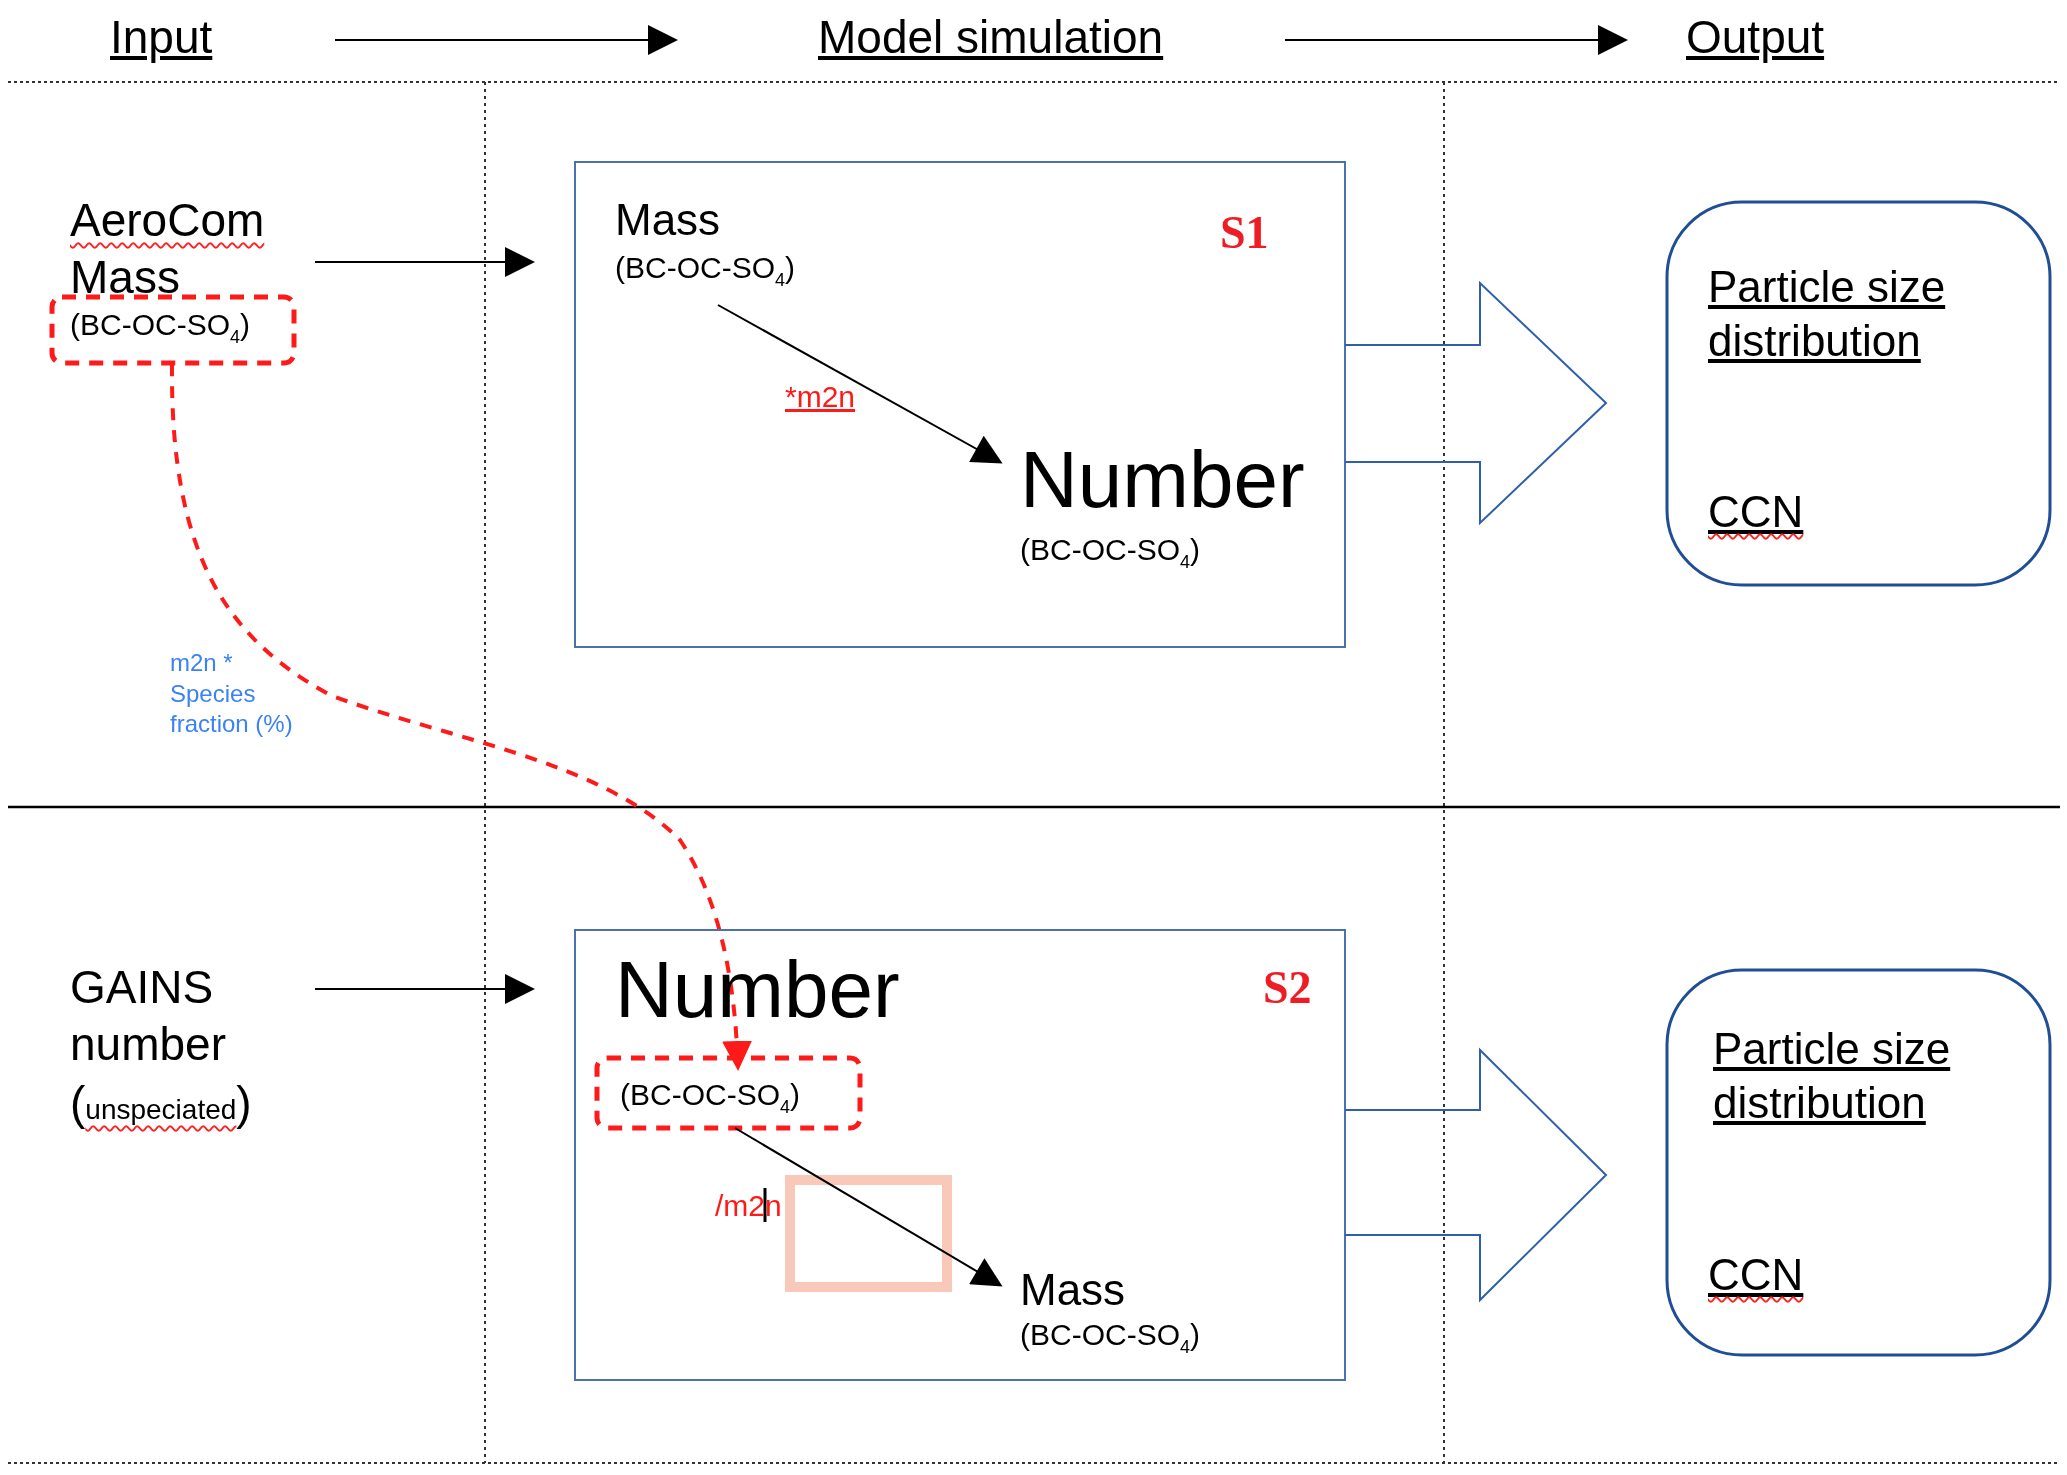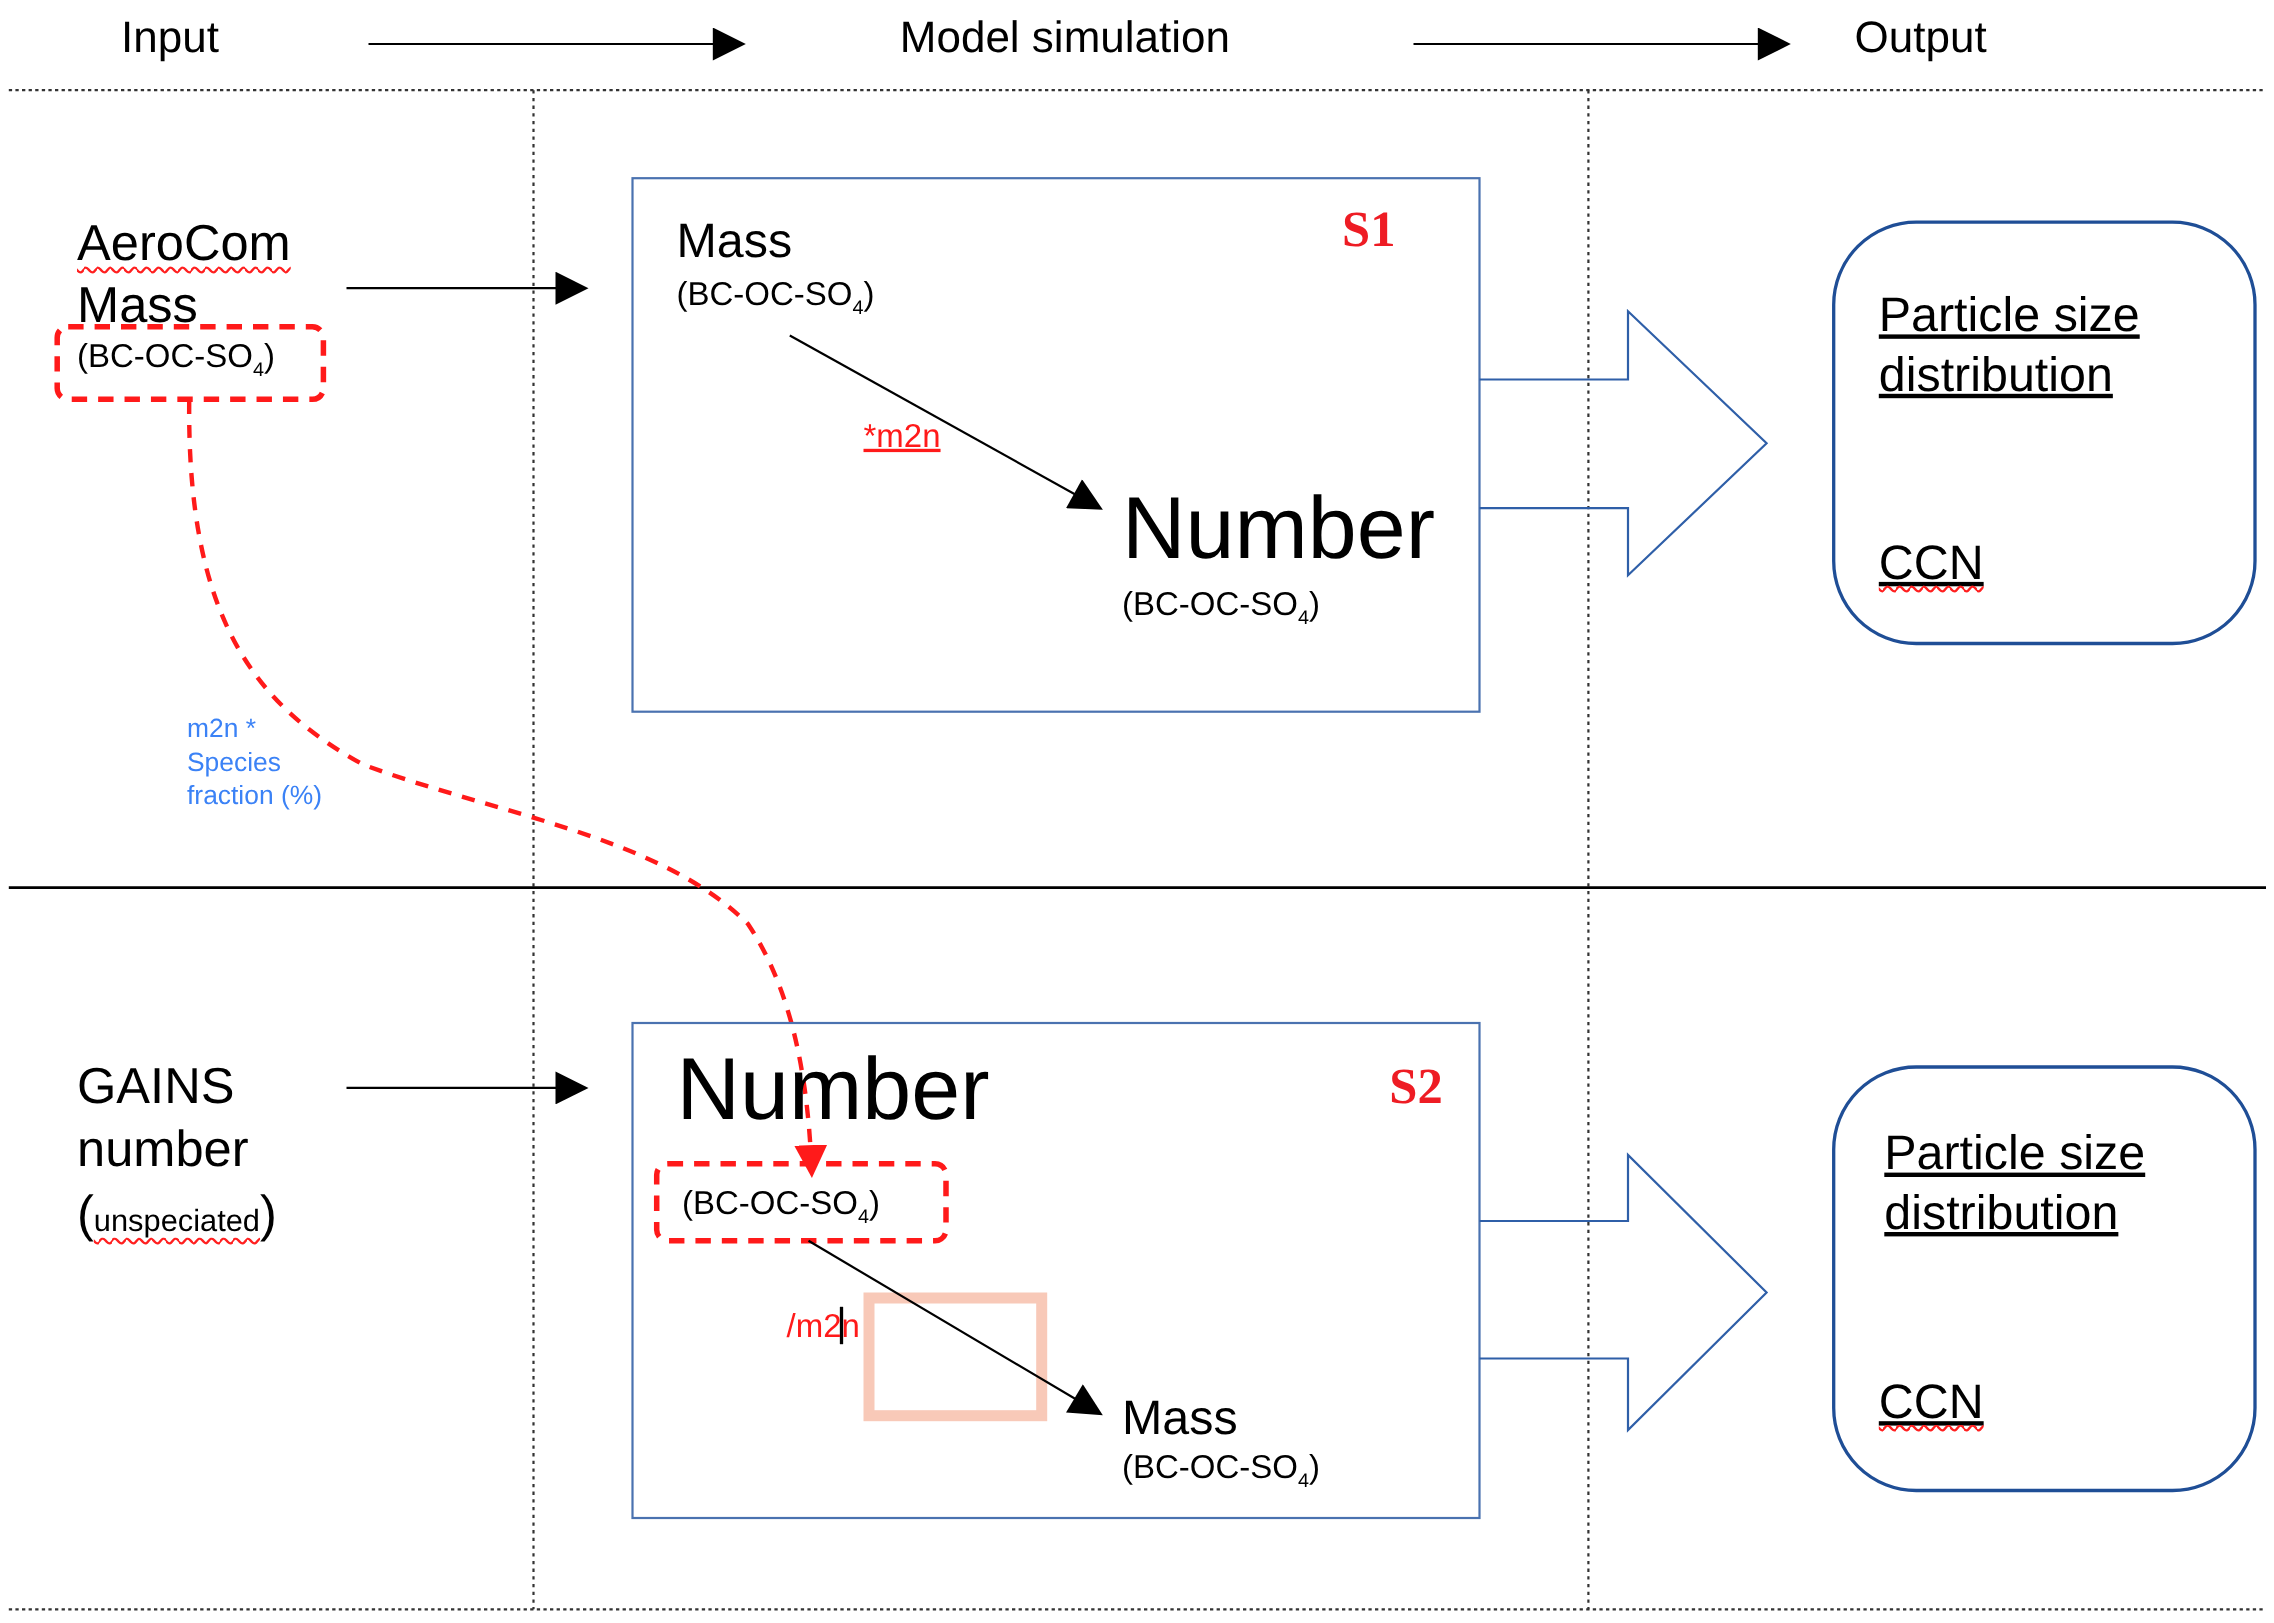--- a/index.html
+++ b/index.html
@@ -1,20 +1,20 @@
 <!DOCTYPE html>
 <html><head>
   <meta charset="utf-8">
   <style>
     html, body { margin: 0; padding: 0; background: #ffffff; }
     body { width: 2067px; height: 1475px; position: relative; overflow: hidden;
            font-family: "Liberation Sans", sans-serif; color: #000; }
     svg#diagram { position: absolute; left: 0; top: 0; }
     .t { position: absolute; white-space: nowrap; line-height: 1; }
-    .hdr { font-size: 40px; }
+    .hdr { font-size: 46px; text-decoration: underline; }
     .big-in { font-size: 46px; line-height: 1.2; }
     .sub { font-size: 30px; }
     .sub sub { font-size: 18px; vertical-align: -8px; }
     .red { color: #ff1a1a; }
     .redlbl { font-size: 24px; color: #3b82f6; line-height: 1.28; }
     .sbadge { font-family: "Liberation Serif", serif; font-weight: bold; font-size: 46px; color: #ee1c24; }
     .out { font-size: 44px; line-height: 1.23; text-decoration: underline; }
     .squiggle { text-decoration: underline wavy #ff2020; text-decoration-thickness: 2px; text-underline-offset: 6px; }
   </style>
 </head>
@@ -78,21 +78,21 @@
 <div class="t hdr" style="left:1686px; top:14px;">Output</div>
 
 <div class="t big-in" style="left:70px; top:193px;">
   <span class="squiggle">AeroCom</span>
 </div>
 <div class="t big-in" style="left:70px; top:250px;">Mass</div>
 <div class="t sub" style="left:70px; top:310px;"><span>(BC-OC-SO</span><sub>4</sub><span>)</span></div>
 
 <div class="t" style="left:615px; top:198px; font-size:44px;">Mass</div>
 <div class="t sub" style="left:615px; top:253px;"><span>(BC-OC-SO</span><sub>4</sub><span>)</span></div>
-<div class="t sbadge" style="left:1220px; top:186px;">S1</div>
+<div class="t sbadge" style="left:1220px; top:210px;">S1</div>
 <div class="t red" style="left:785px; top:382px; font-size:30px;text-decoration:underline;">*m2n</div>
 <div class="t" style="left:1020px; top:440px; font-size:80px;">Number</div>
 <div class="t sub" style="left:1020px; top:535px;"><span>(BC-OC-SO</span><sub>4</sub><span>)</span></div>
 
 <div class="t out" style="left:1708px; top:260px;">
   <div>Particle size</div>
   <div>distribution</div>
 </div>
 <div class="t out" style="left:1708px; top:485px;">
   <span class="squiggle">CCN</span>

